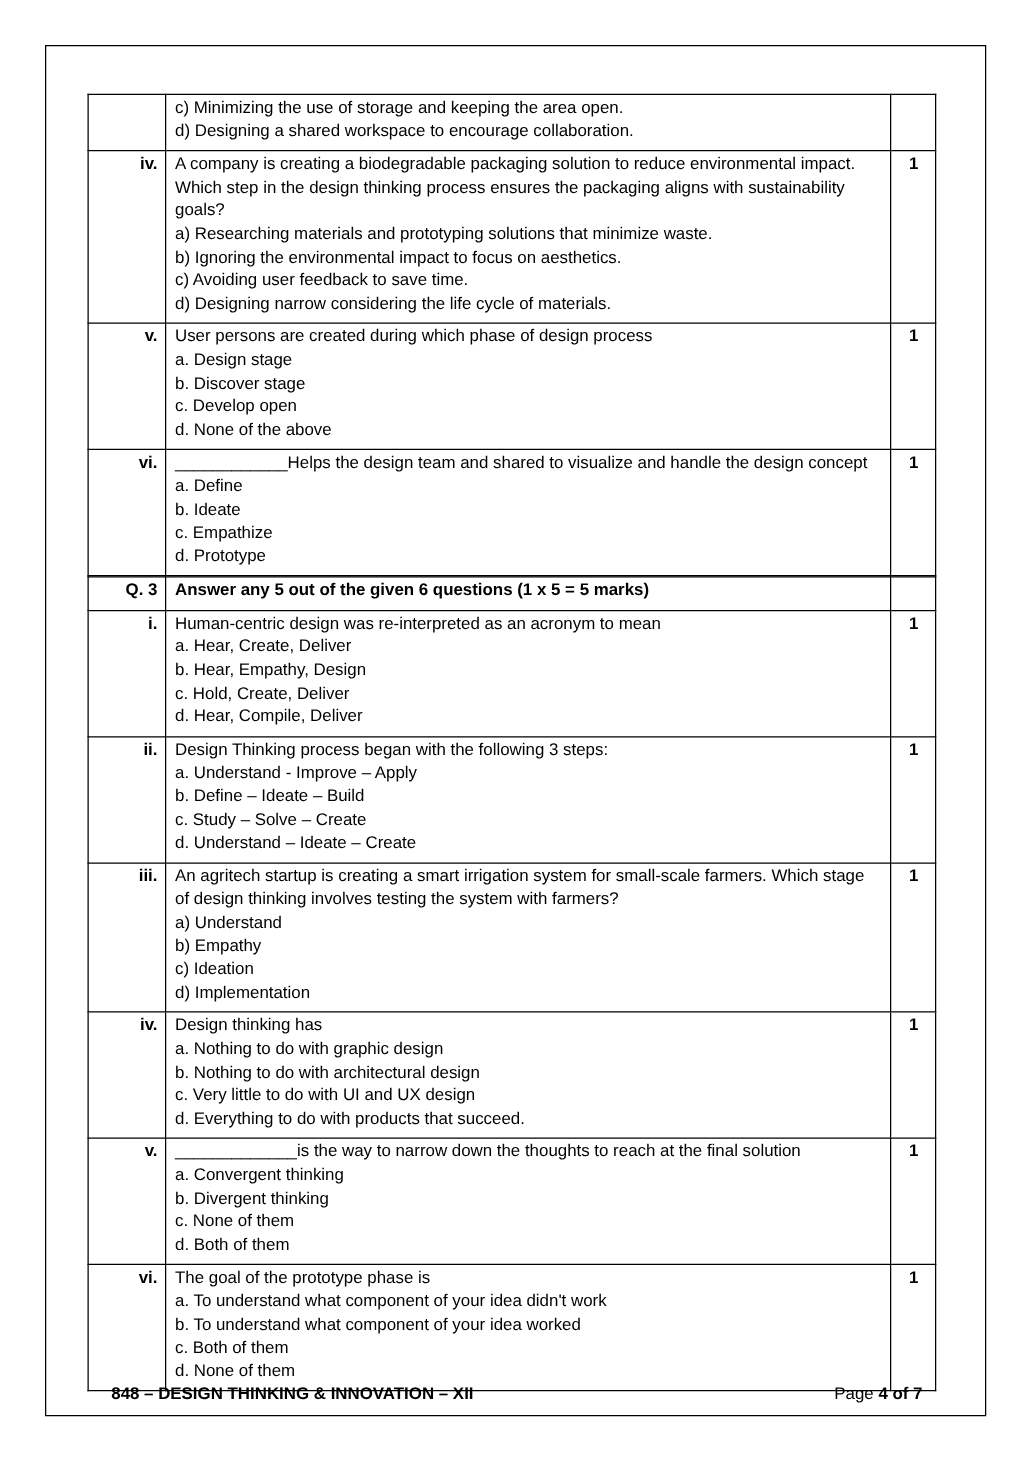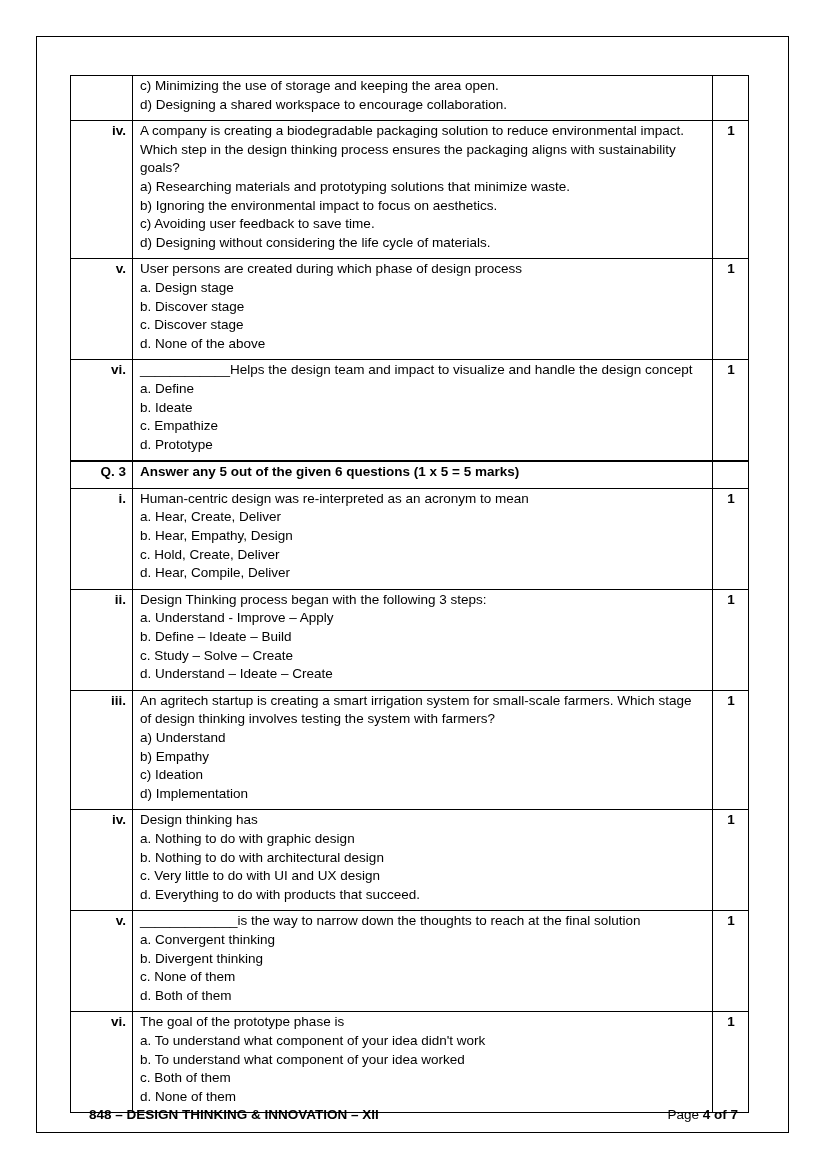--- a/index.html
+++ b/index.html
@@ -83,39 +83,39 @@
             </td>
             <td class="marks"></td>
           </tr>
           <tr>
             <td class="num">iv.</td>
             <td class="content">
               <div class="line">A company is creating a biodegradable packaging solution to reduce environmental impact. Which step in the design thinking process ensures the packaging aligns with sustainability goals?</div>
               <div class="line">a) Researching materials and prototyping solutions that minimize waste.</div>
               <div class="line">b) Ignoring the environmental impact to focus on aesthetics.</div>
               <div class="line">c) Avoiding user feedback to save time.</div>
-              <div class="line">d) Designing without considering the life cycle of materials.</div>
+              <div class="line">d) Designing narrow considering the life cycle of materials.</div>
             </td>
             <td class="marks">1</td>
           </tr>
           <tr>
             <td class="num">v.</td>
             <td class="content">
               <div class="line">User persons are created during which phase of design process</div>
               <div class="line">a. Design stage</div>
               <div class="line">b. Discover stage</div>
-              <div class="line">c. Discover stage</div>
+              <div class="line">c. Develop open</div>
               <div class="line">d. None of the above</div>
             </td>
             <td class="marks">1</td>
           </tr>
           <tr>
             <td class="num">vi.</td>
             <td class="content">
-              <div class="line">____________Helps the design team and impact to visualize and handle the design concept</div>
+              <div class="line">____________Helps the design team and shared to visualize and handle the design concept</div>
               <div class="line">a. Define</div>
               <div class="line">b. Ideate</div>
               <div class="line">c. Empathize</div>
               <div class="line">d. Prototype</div>
             </td>
             <td class="marks">1</td>
           </tr>
         </tbody>
     </table>
 

